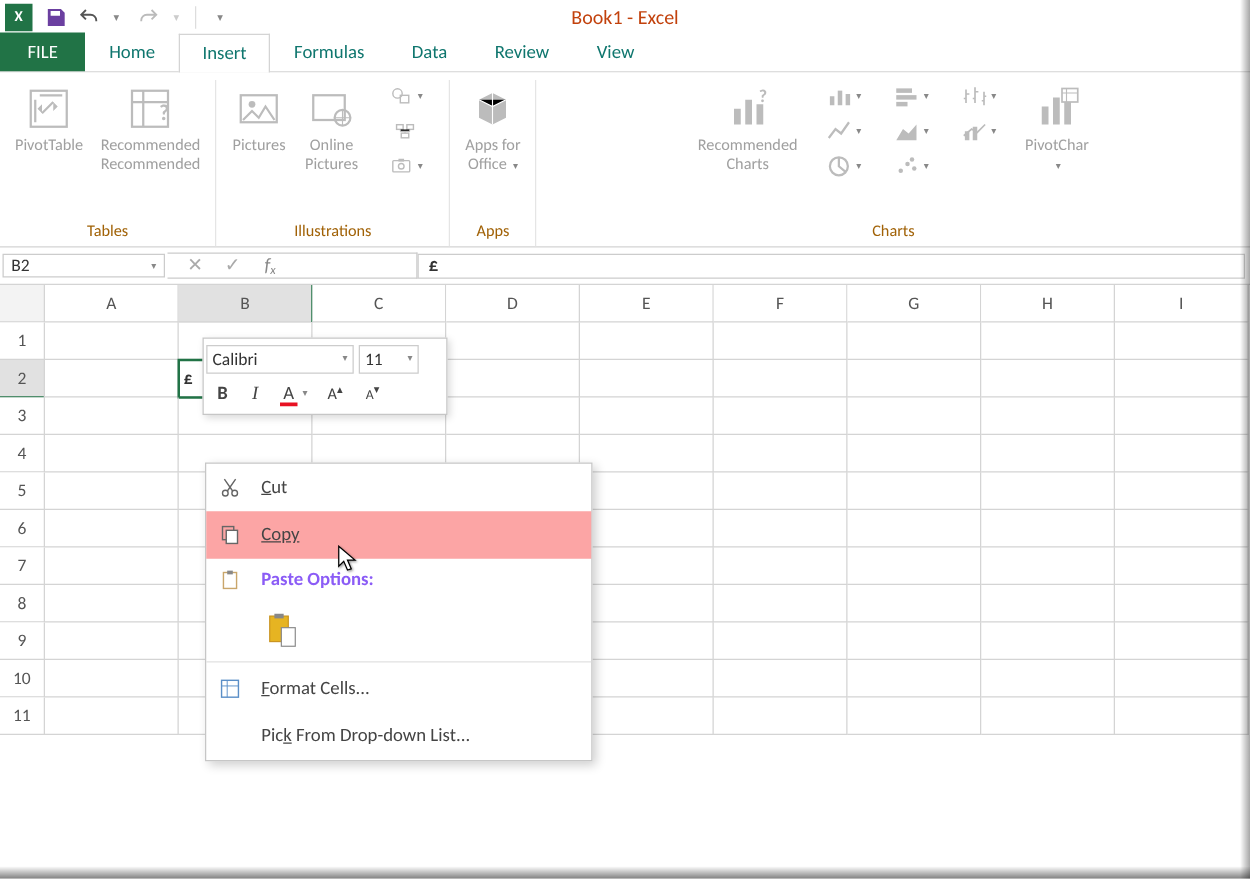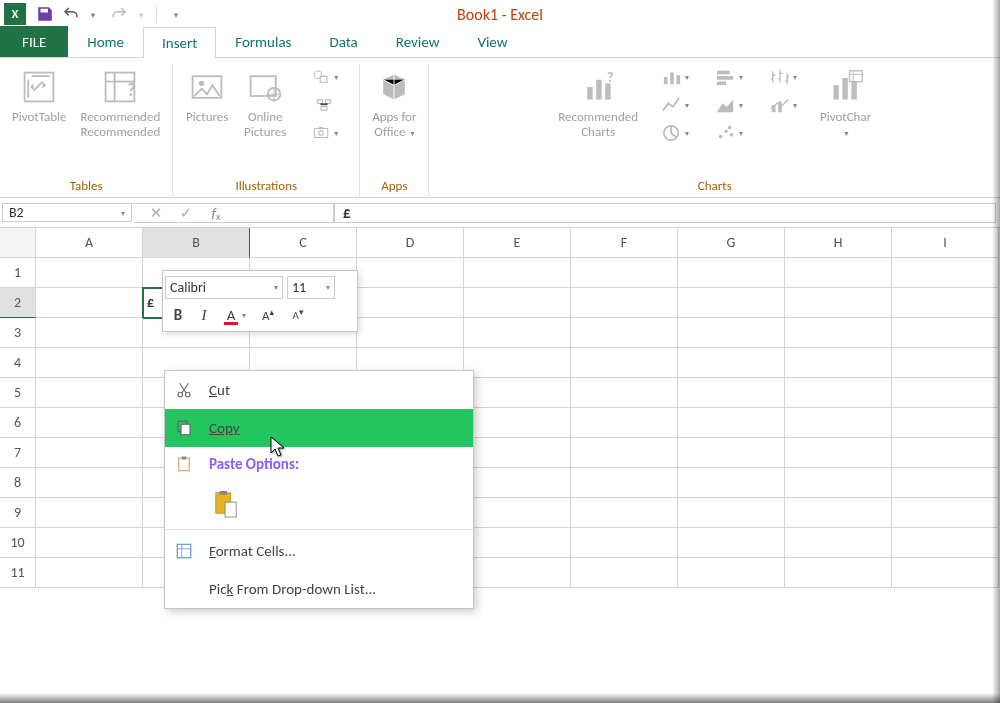--- a/index.html
+++ b/index.html
@@ -66,21 +66,21 @@
 .font-color-glyph::after{content:""; position:absolute; bottom:-2px; left:0; right:0; height:3px; background:#e81123;}
 .grow-shrink { font-size:13px; position:relative;}
 .grow-shrink .sup{ font-size:9px; position:relative; top:-4px;}
 
 
 .context-menu { position:absolute; left:164px; top:370px; width:310px; background:#fff; border:1px solid #c6c6c6; box-shadow:3px 3px 8px rgba(0,0,0,.2);}
 .cm-item { height:38px; display:flex; align-items:center; padding:0 10px 0 8px; font-size:15px; color:#444; gap:14px;}
 .cm-item .cm-icon { width:22px; height:22px; display:flex; align-items:center; justify-content:center; color:#666;}
 .cm-item .cm-label { flex:1; }
 .cm-item .cm-u { text-decoration: underline; }
-.cm-item.hover { background:#22c55e;}
+.cm-item.hover { background:#fca5a5;}
 .cm-item.header-label { font-weight:bold; color:#8b5cf6; pointer-events:none; height:34px;}
 .cm-paste-row { padding-left: 44px; height:46px; display:flex; align-items:center;}
 .cm-paste-btn { width:34px; height:36px; border:1px solid transparent; display:flex; align-items:center; justify-content:center;}
 .cm-sep { height:1px; background:#e1e1e1; margin:2px 0;}
 
 .cursor-arrow { position:absolute; left:270px; top:436px; width:16px; height:22px; pointer-events:none;}
 .cursor-arrow svg { width:16px; height:22px; filter: drop-shadow(1px 1px 1px rgba(0,0,0,.4));}
 
 .shadow-frame { position:absolute; right:0; top:0; bottom:0; width:8px; background:linear-gradient(to right, rgba(0,0,0,0), rgba(0,0,0,.35)); pointer-events:none;}
 .shadow-frame-b { position:absolute; left:0; right:0; bottom:0; height:10px; background:linear-gradient(to bottom, rgba(0,0,0,0), rgba(0,0,0,.5)); pointer-events:none;}

